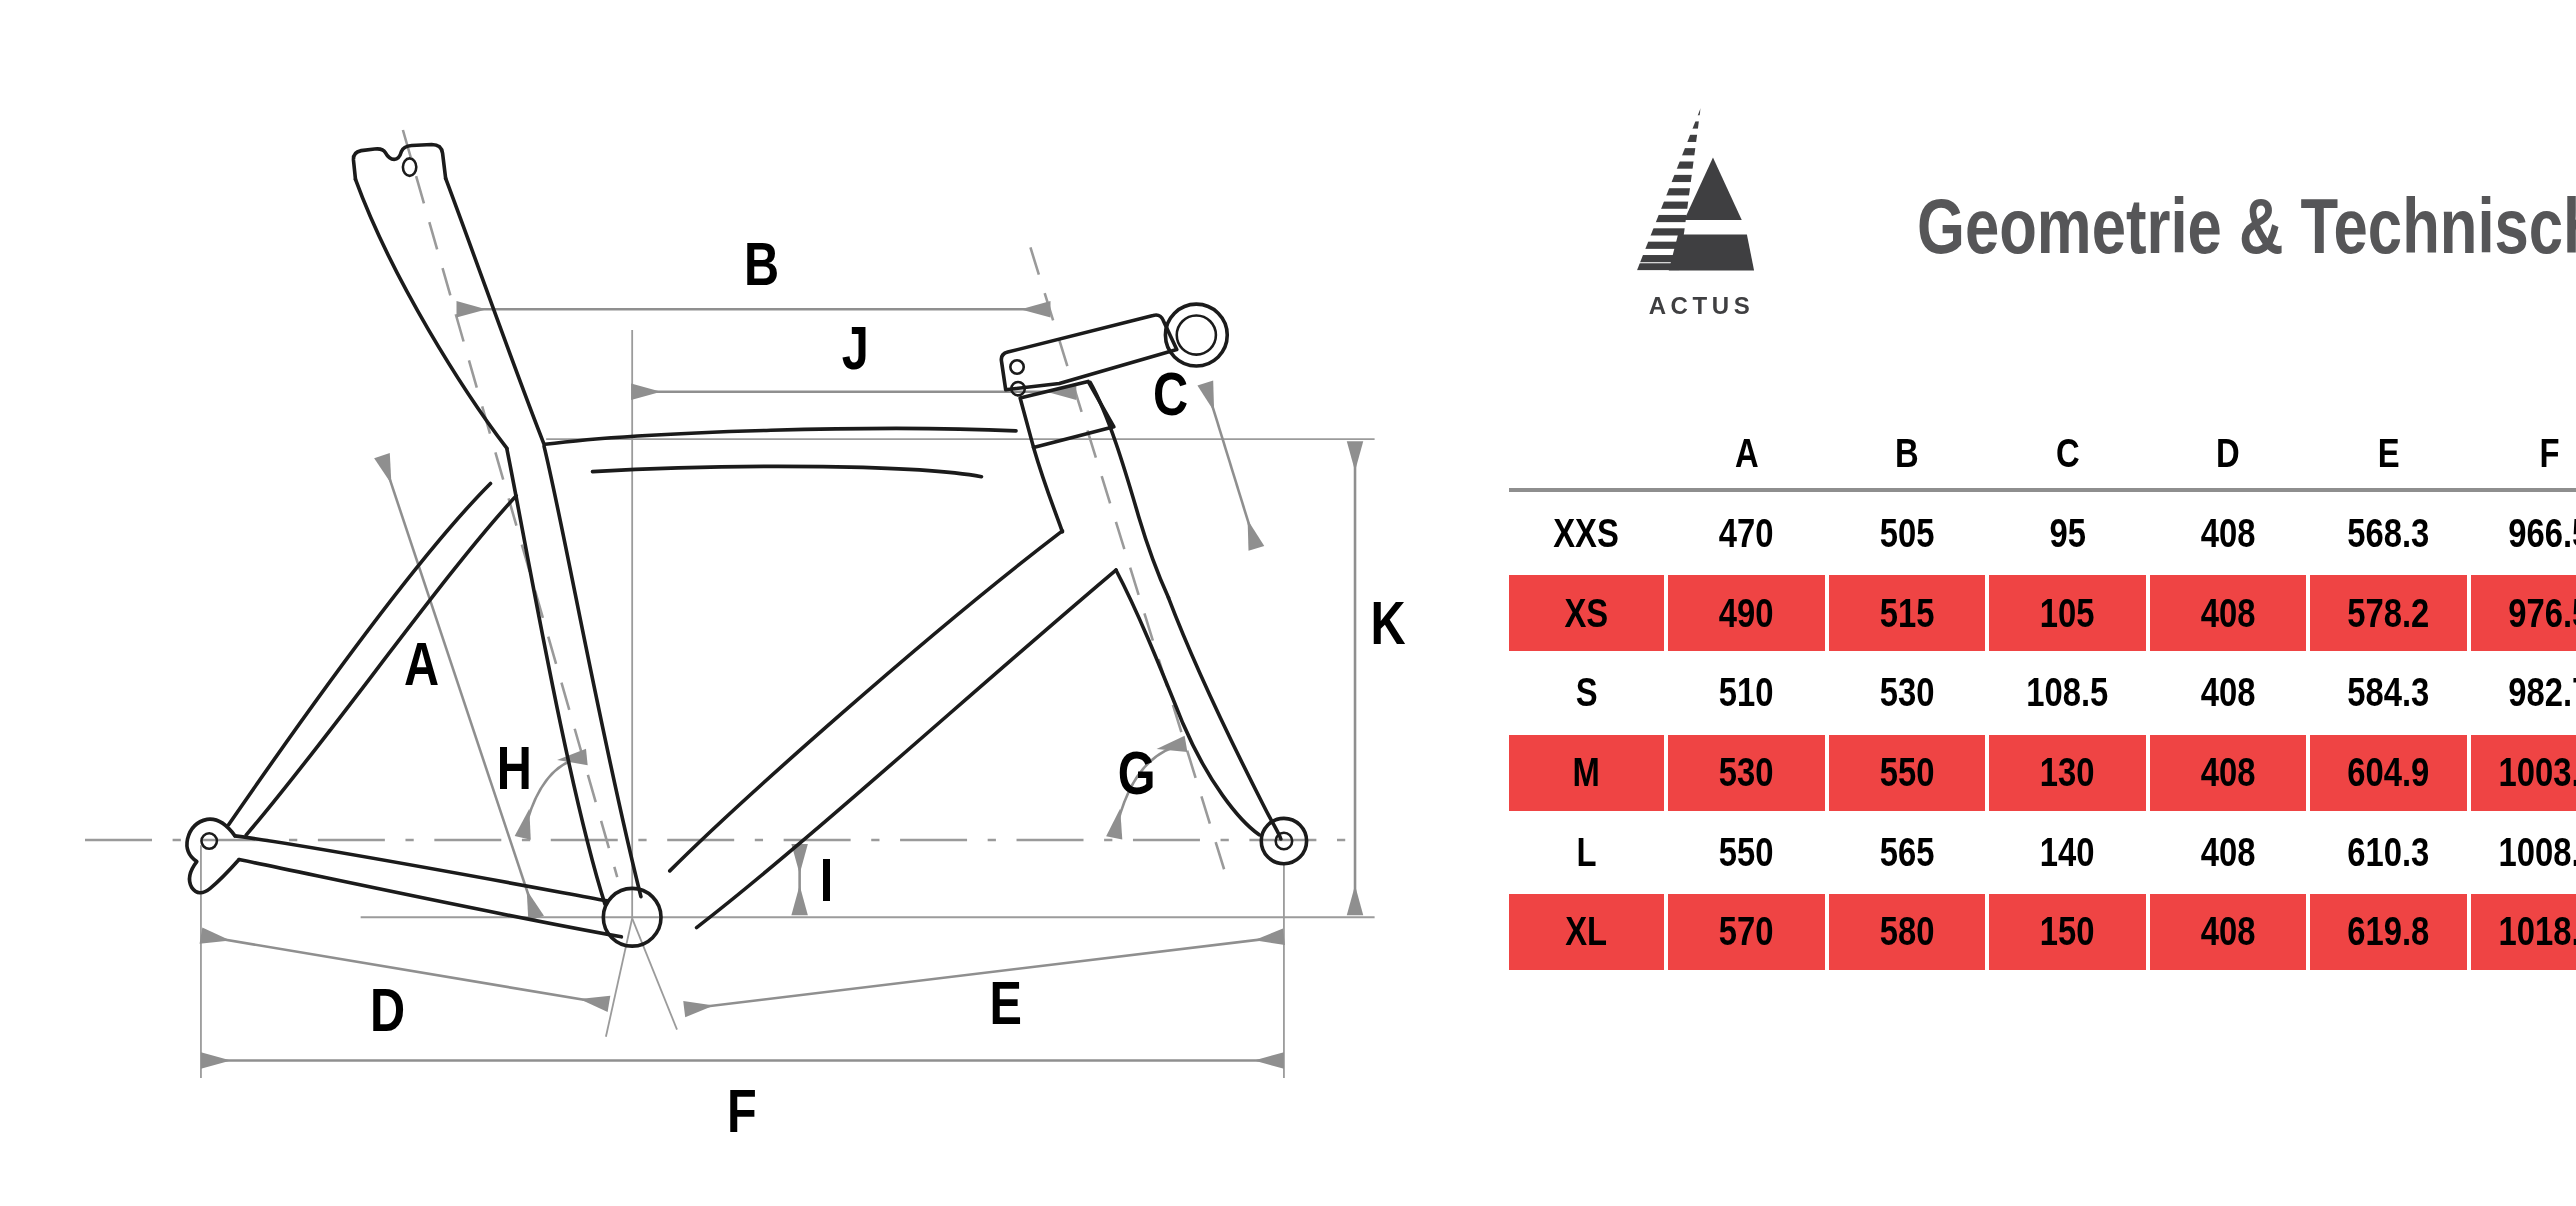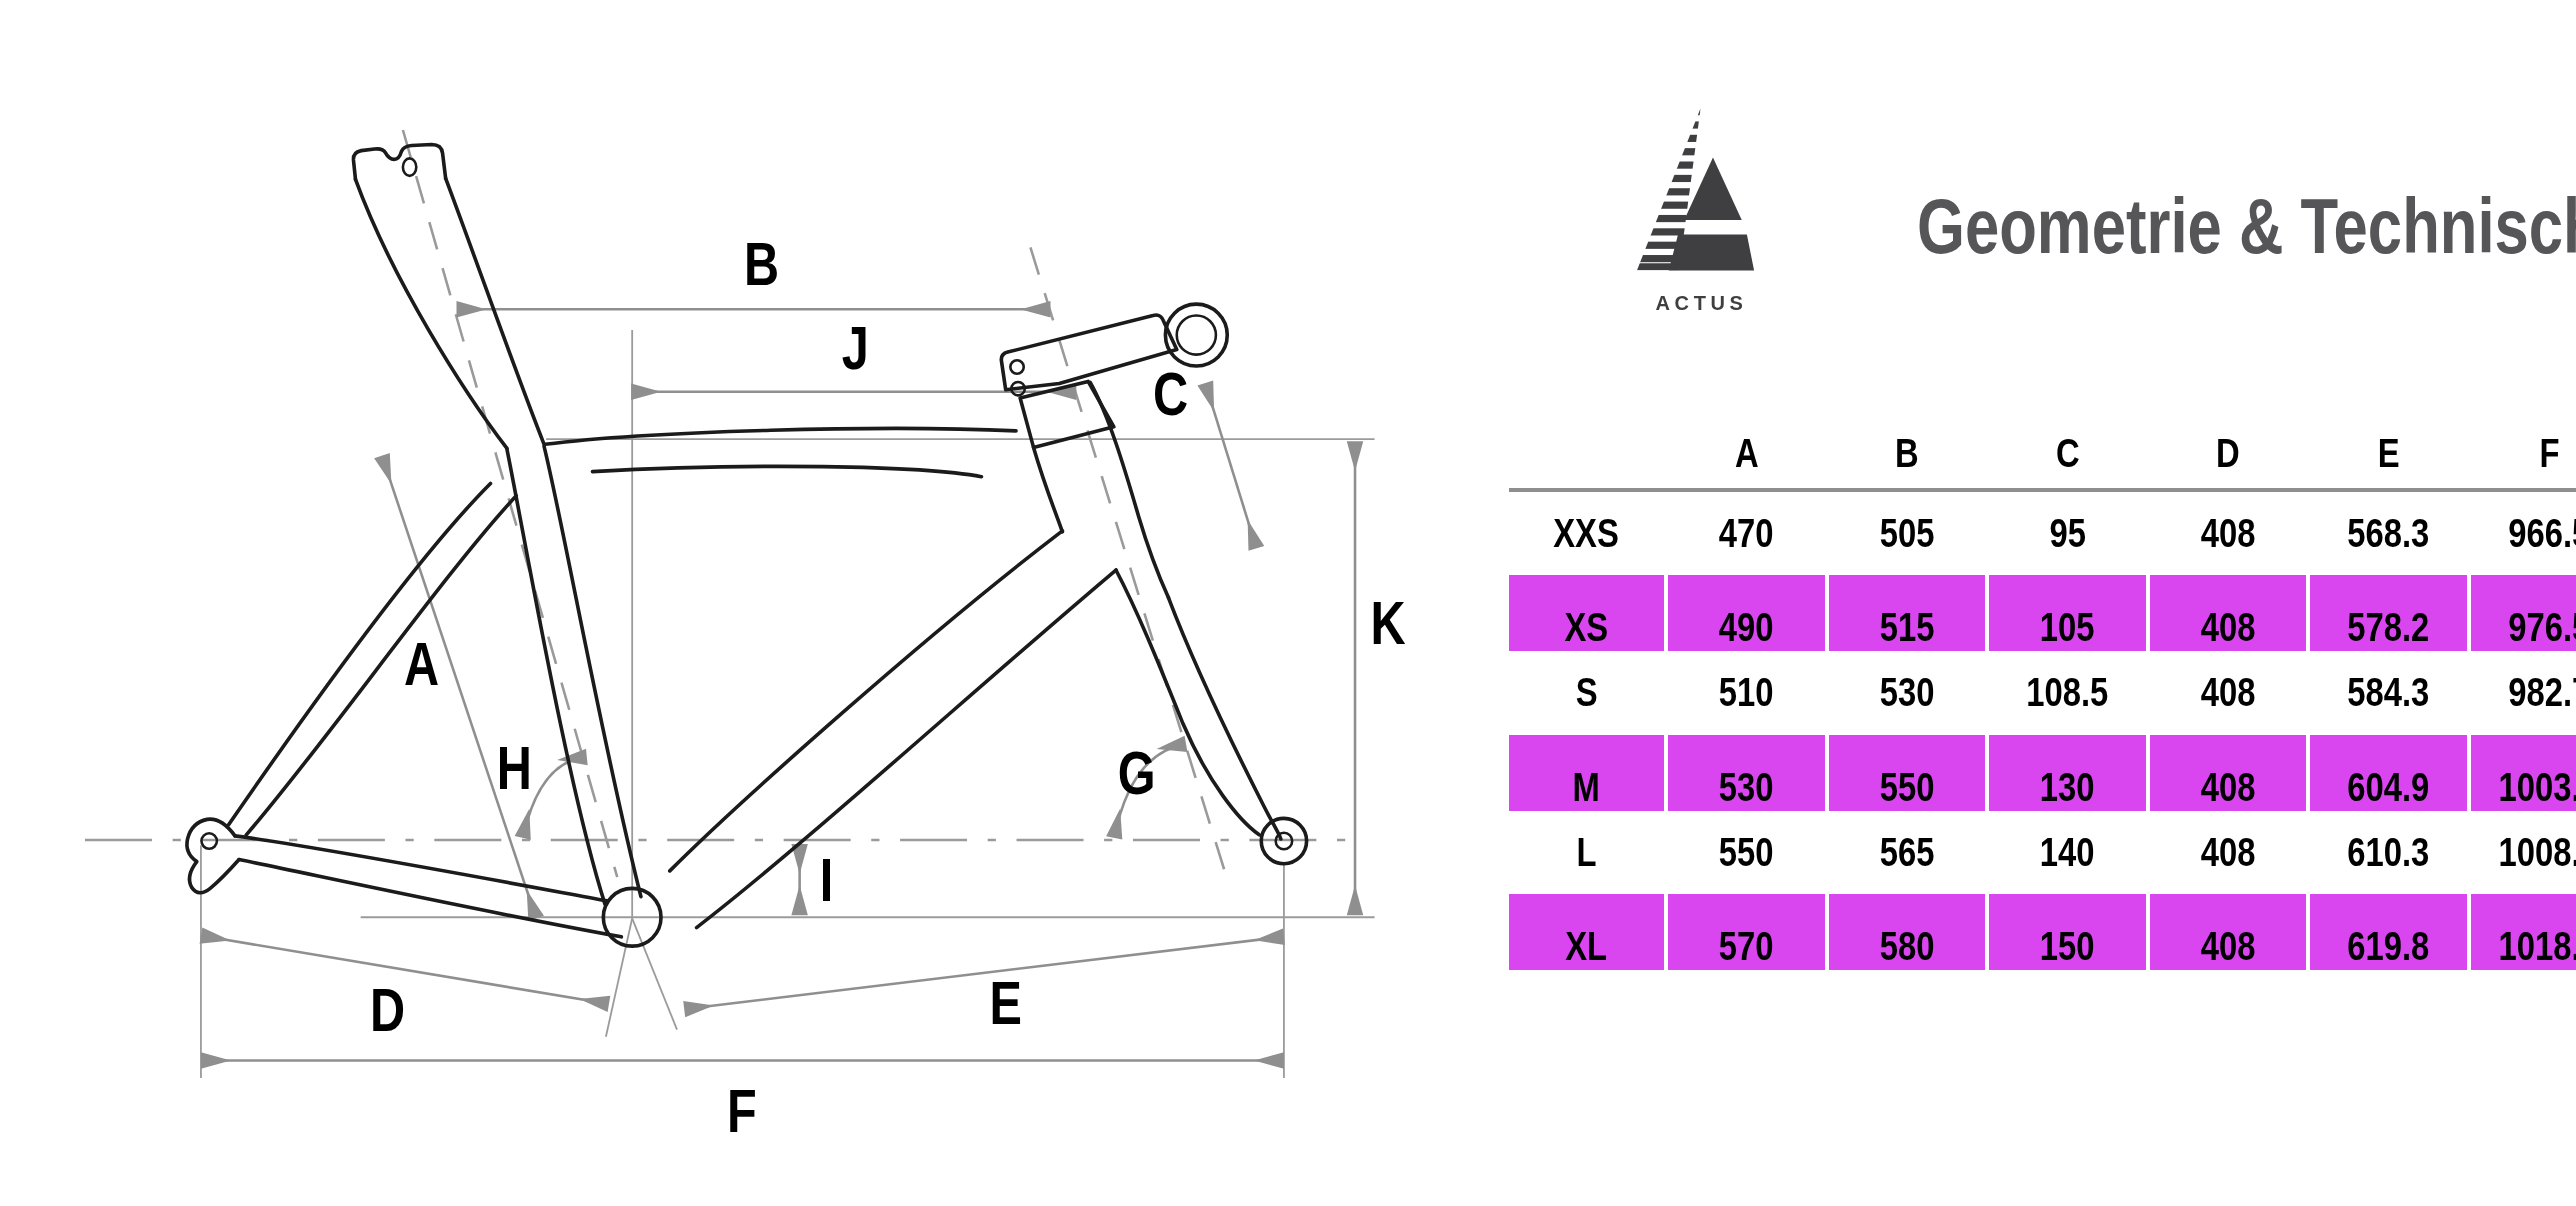--- a/index.html
+++ b/index.html
@@ -3,34 +3,34 @@
 <meta charset="utf-8">
 <style>
   html,body{margin:0;padding:0;background:#ffffff;}
   .page{position:relative;width:3478px;height:1207px;background:#fff;overflow:hidden;
         font-family:"Liberation Sans","DejaVu Sans",sans-serif;}
   
   .diagram{position:absolute;left:0;top:0;}
   
   .logo{position:absolute;left:1618px;top:106px;}
   .brand{position:absolute;left:1624px;top:292px;width:155px;text-align:center;
-         font-weight:bold;font-size:20px;letter-spacing:4.6px;color:#3f3f41;}
+         font-weight:bold;font-size:24px;letter-spacing:4.6px;color:#3f3f41;}
   .title{position:absolute;left:1917px;top:181px;font-weight:bold;font-size:78px;
          color:#565658;white-space:nowrap;transform:scaleX(0.79);transform-origin:left top;
          letter-spacing:0px;}
   
   .spec{position:absolute;left:1509px;top:421px;width:1921px;}
   .trow{display:grid;grid-template-columns:155px repeat(11,1fr);column-gap:4.1px;}
   .thead{height:65px;}
   .thead .cell{display:flex;align-items:center;justify-content:center;}
   .rule{height:4.1px;background:#8e8e8e;margin-top:2.1px;}
   .drow{height:76px;margin-top:3.6px;}
   .cell{display:flex;align-items:center;justify-content:center;
         font-weight:bold;font-size:41px;color:#000;}
-  .drow.shaded .cell{background:#d946ef;align-items:flex-end;}
+  .drow.shaded .cell{background:#ef4444;}
   .cx{display:inline-block;transform:scaleX(0.8);white-space:nowrap;}
 </style>
 </head>
 <body>
 
 <div class="page">
 
   <svg class="diagram" width="1422" height="1207" viewBox="0 0 2760 2342">
     <defs>
       <marker id="ar" markerUnits="userSpaceOnUse" markerWidth="60" markerHeight="40" refX="56" refY="20" orient="auto">

